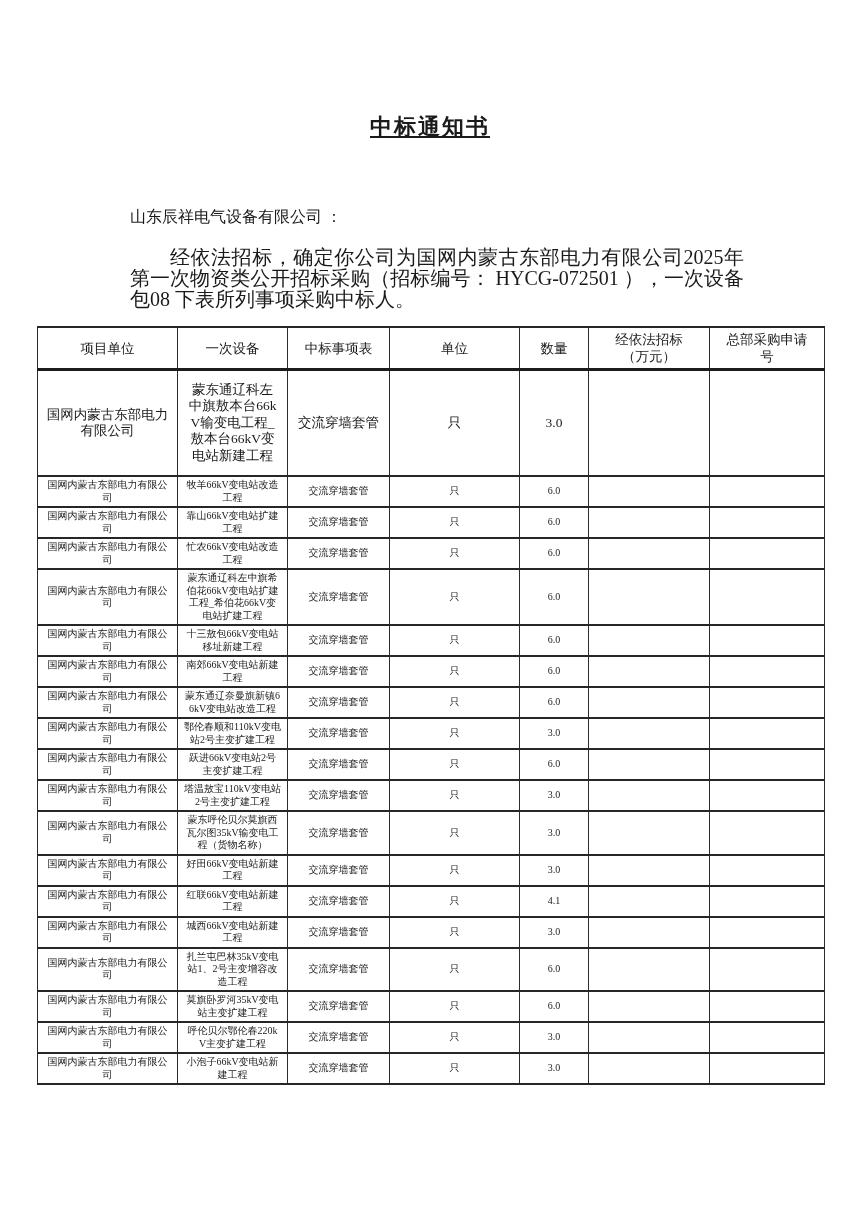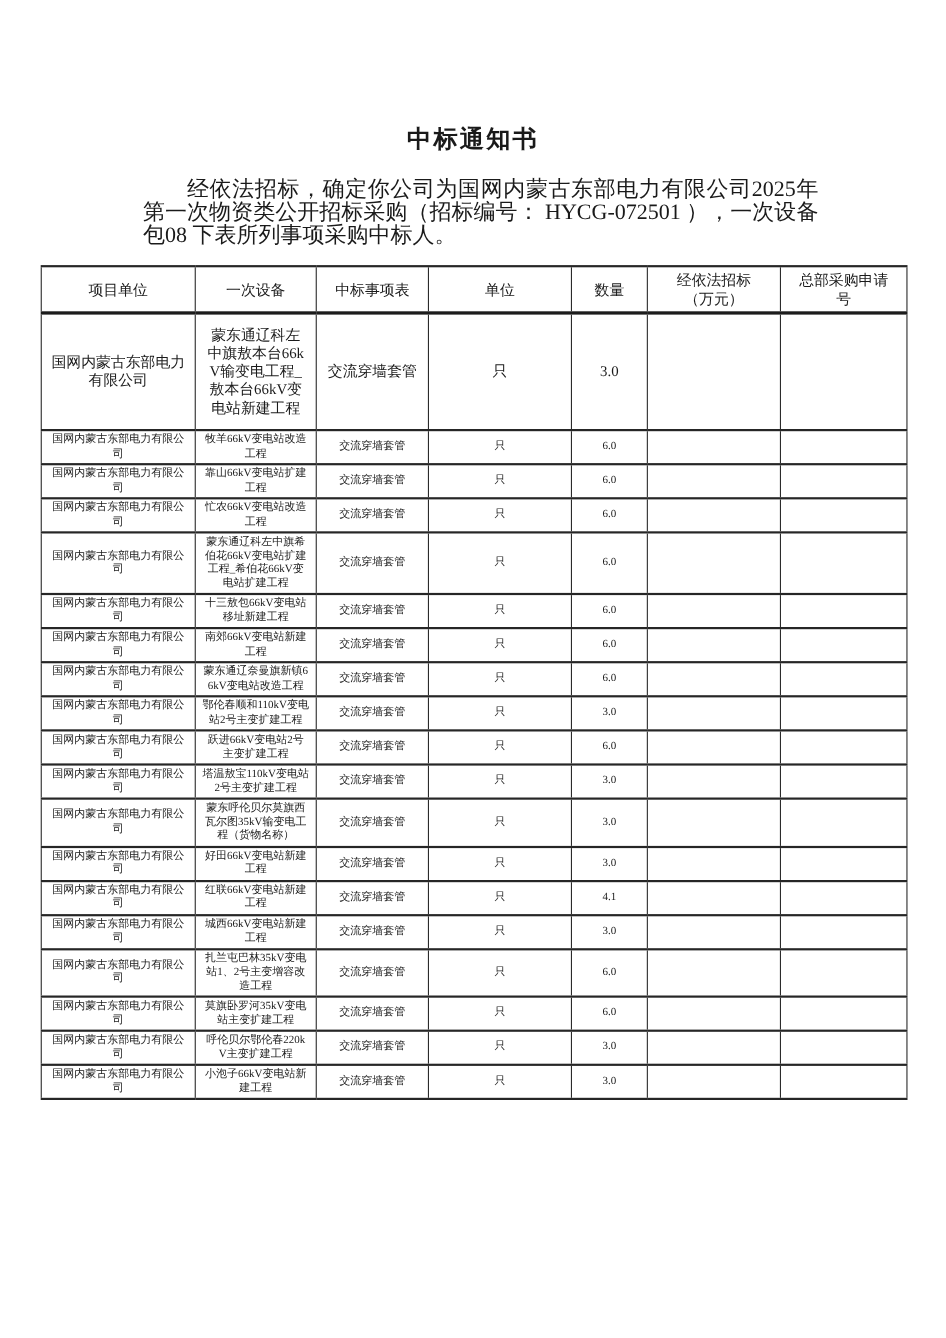--- a/index.html
+++ b/index.html
@@ -5,21 +5,21 @@
   html, body { margin:0; padding:0; background:#ffffff; }
   body {
     width:860px; height:1216px; overflow:hidden;
     color:#1a1a1a;
     font-family:"Liberation Serif","DejaVu Serif",serif;
   }
   .page { width:860px; height:1216px; position:relative; }
   .doc-title {
     margin:0; padding-top:112px;
     text-align:center;
-    font-size:22px; font-weight:bold; letter-spacing:2px;
+    font-size:22px; font-weight:bold; letter-spacing:2px;text-decoration:underline;
   }
   .addressee {
     margin:64px 0 0 130px;
     font-size:16px; line-height:21px;
   }
   .body-text {
     margin:20px 116px 0 130px;
     font-size:20px; line-height:21px;
     white-space:pre-line;
     text-indent:2em;
@@ -65,20 +65,21 @@
     line-height:16.5px;
     height:96px;
     padding:4px 8px;
   }
 </style>
 </head>
 <body>
 
 <div class="page">
   <h1 class="doc-title">中标通知书</h1>
+  <div class="addressee">山东辰祥电气设备有限公司 ：</div>
   <p class="body-text">经依法招标，确定你公司为国网内蒙古东部电力有限公司2025年第一次物资类公开招标采购（招标编号： HYCG-072501 ），一次设备 包08 下表所列事项采购中标人。</p>
   <table class="award-table">
     <colgroup>
       <col style="width:140px">
       <col style="width:110px">
       <col style="width:102px">
       <col style="width:130px">
       <col style="width:69px">
       <col style="width:121px">
       <col style="width:115px">

